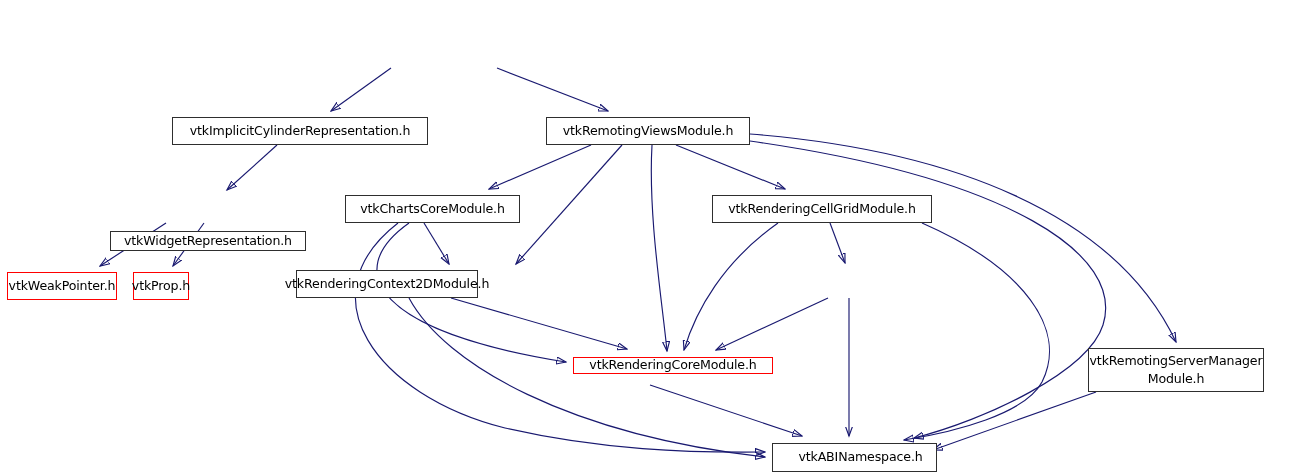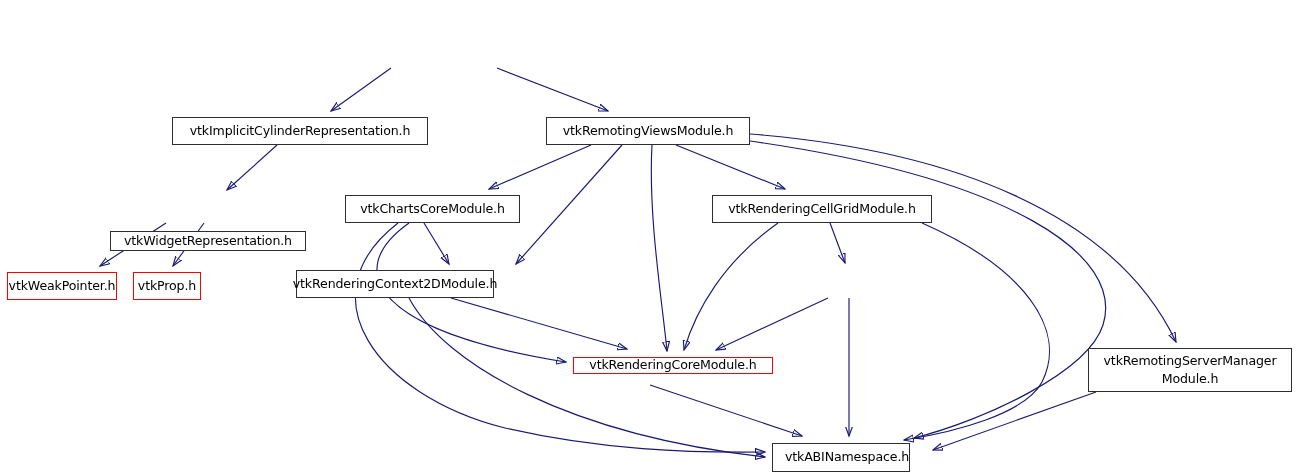--- a/index.html
+++ b/index.html
@@ -98,35 +98,35 @@
   </div>
 
   <div class="node hl" style="left:7px; top:272px; width:110px; height:28px;">
     <span>vtkWeakPointer.h</span>
   </div>
 
   <div class="node" style="left:712px; top:195px; width:220px; height:28px;">
     <span>vtkRenderingCellGridModule.h</span>
   </div>
 
-  <div class="node hl" style="left:133px; top:272px; width:68px; height:28px;">
+  <div class="node hl" style="left:133px; top:272px; width:56px; height:28px;">
     <span>vtkProp.h</span>
   </div>
 
-  <div class="node" style="left:296px; top:270px; width:198px; height:28px;">
+  <div class="node" style="left:296px; top:270px; width:182px; height:28px;">
     <span>vtkRenderingContext2DModule.h</span>
   </div>
 
 
   <div class="node hl" style="left:573px; top:357px; width:200px; height:17px;">
     <span>vtkRenderingCoreModule.h</span>
   </div>
 
-  <div class="node" style="left:1088px; top:348px; width:204px; height:44px;">
+  <div class="node" style="left:1088px; top:348px; width:176px; height:44px;">
     <span>vtkRemotingServerManager
 Module.h</span>
   </div>
 
-  <div class="node" style="left:772px; top:443px; width:138px; height:29px;padding-left:12px;">
+  <div class="node" style="left:772px; top:443px; width:165px; height:29px;padding-left:12px;">
     <span>vtkABINamespace.h</span>
   </div>
 
 </div>
 
 </body></html>

